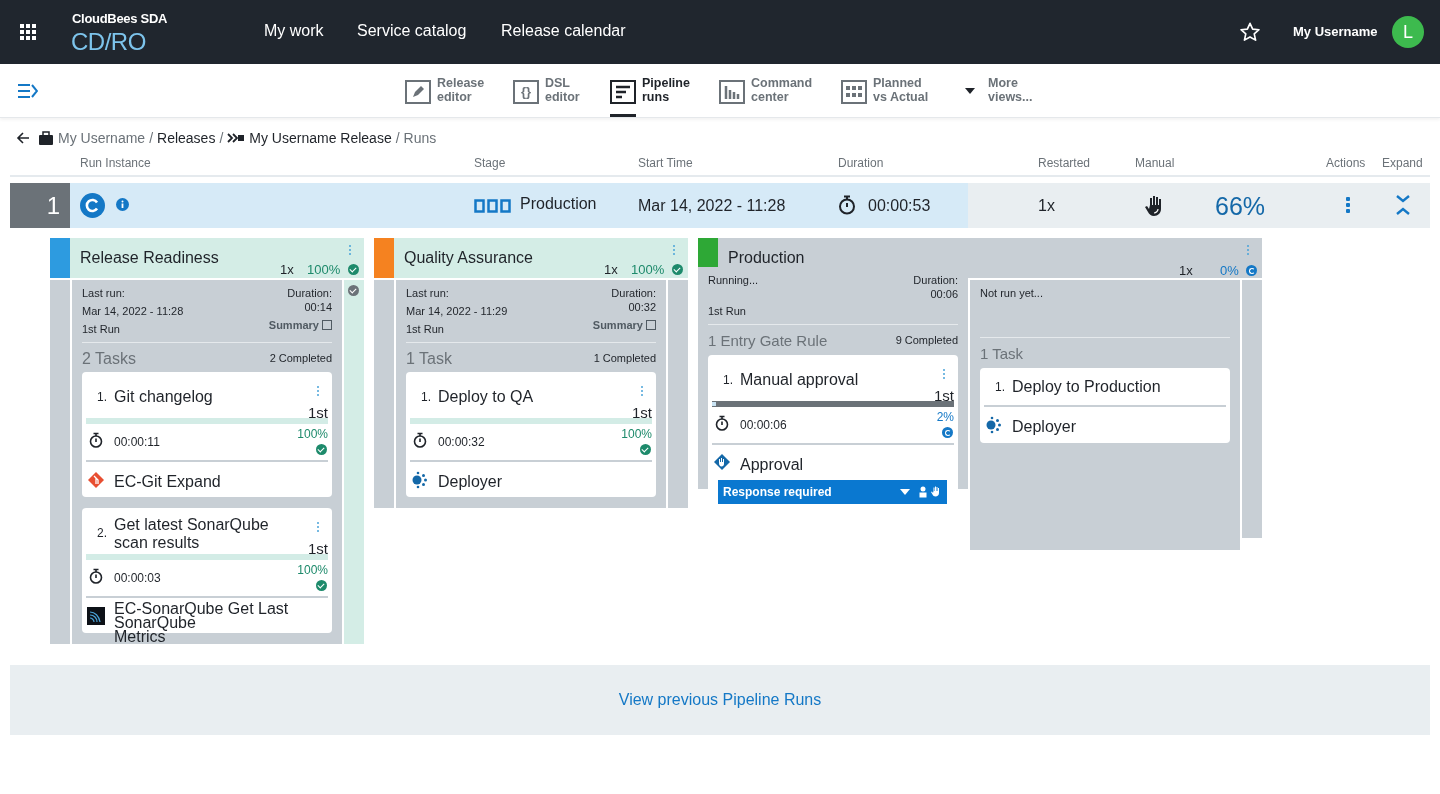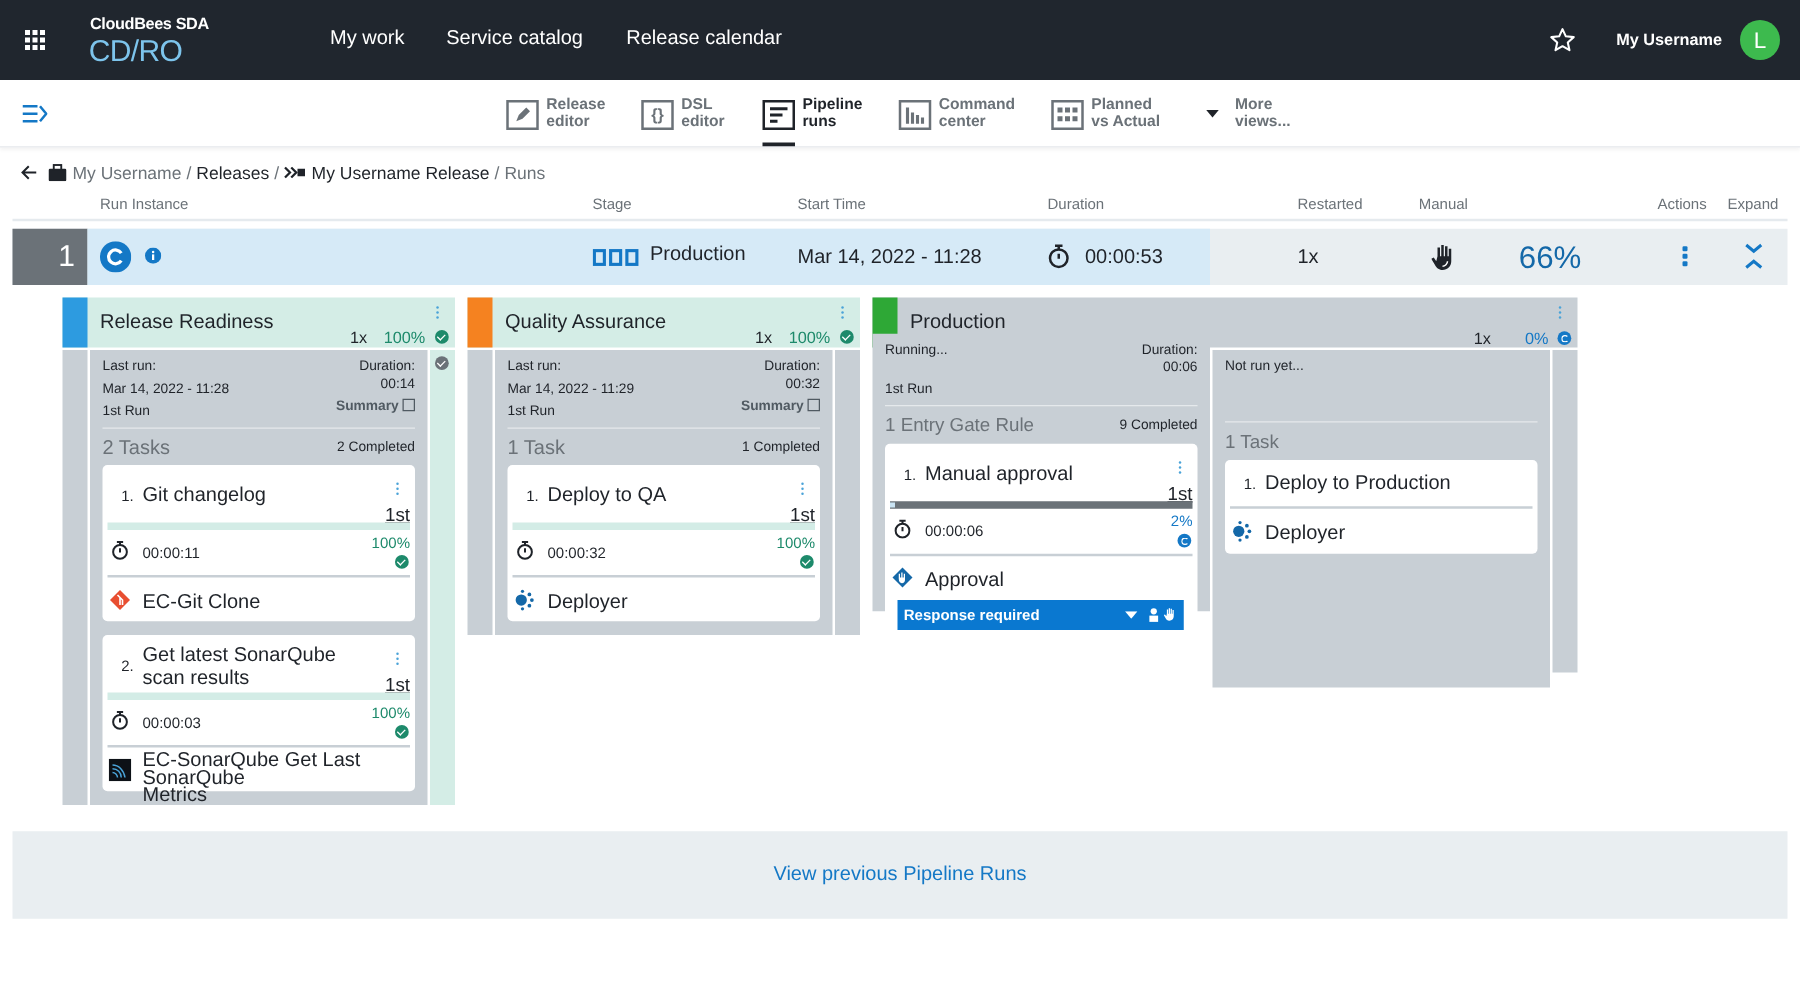--- a/index.html
+++ b/index.html
@@ -272,21 +272,21 @@
           <path d="M4.5 1.5h5M7 1.5v2.5M7 6.5v3.5" stroke="#1f2329" stroke-width="1.6"></path>
         </svg>
       <div class="dur" style="left:32px;top:63px">00:00:11</div>
       <div class="cpct pct-green" style="right:4px;top:55px">100%</div>
       <span class="check" style="position:absolute;right:5px;top:72px"></span>
       <div class="cline" style="left:4px;top:88px;width:242px"></div>
       <svg style="position:absolute;left:5px;top:99px" width="18" height="18" viewBox="0 0 18 18">
           <path d="M9 1l8 8-8 8-8-8z" fill="#e84e31"></path>
           <path d="M7 5l4 4v4M9 7v6" stroke="#fff" stroke-width="1.3" fill="none"></path>
         </svg>
-      <div class="plugin" style="left:32px;top:101px">EC-Git Clone</div>
+      <div class="plugin" style="left:32px;top:101px">EC-Git Expand</div>
     </div>
 
     <div class="card" style="left:10px;top:228px;width:250px;height:125px">
       <div class="tnum" style="left:15px;top:18px">2.</div>
       <div class="tname" style="left:32px;top:8px">
           <div>Get latest SonarQube</div>
           <div>scan results</div>
         </div>
       <div class="kebab" style="left:234px;top:14px">
           <i></i>

